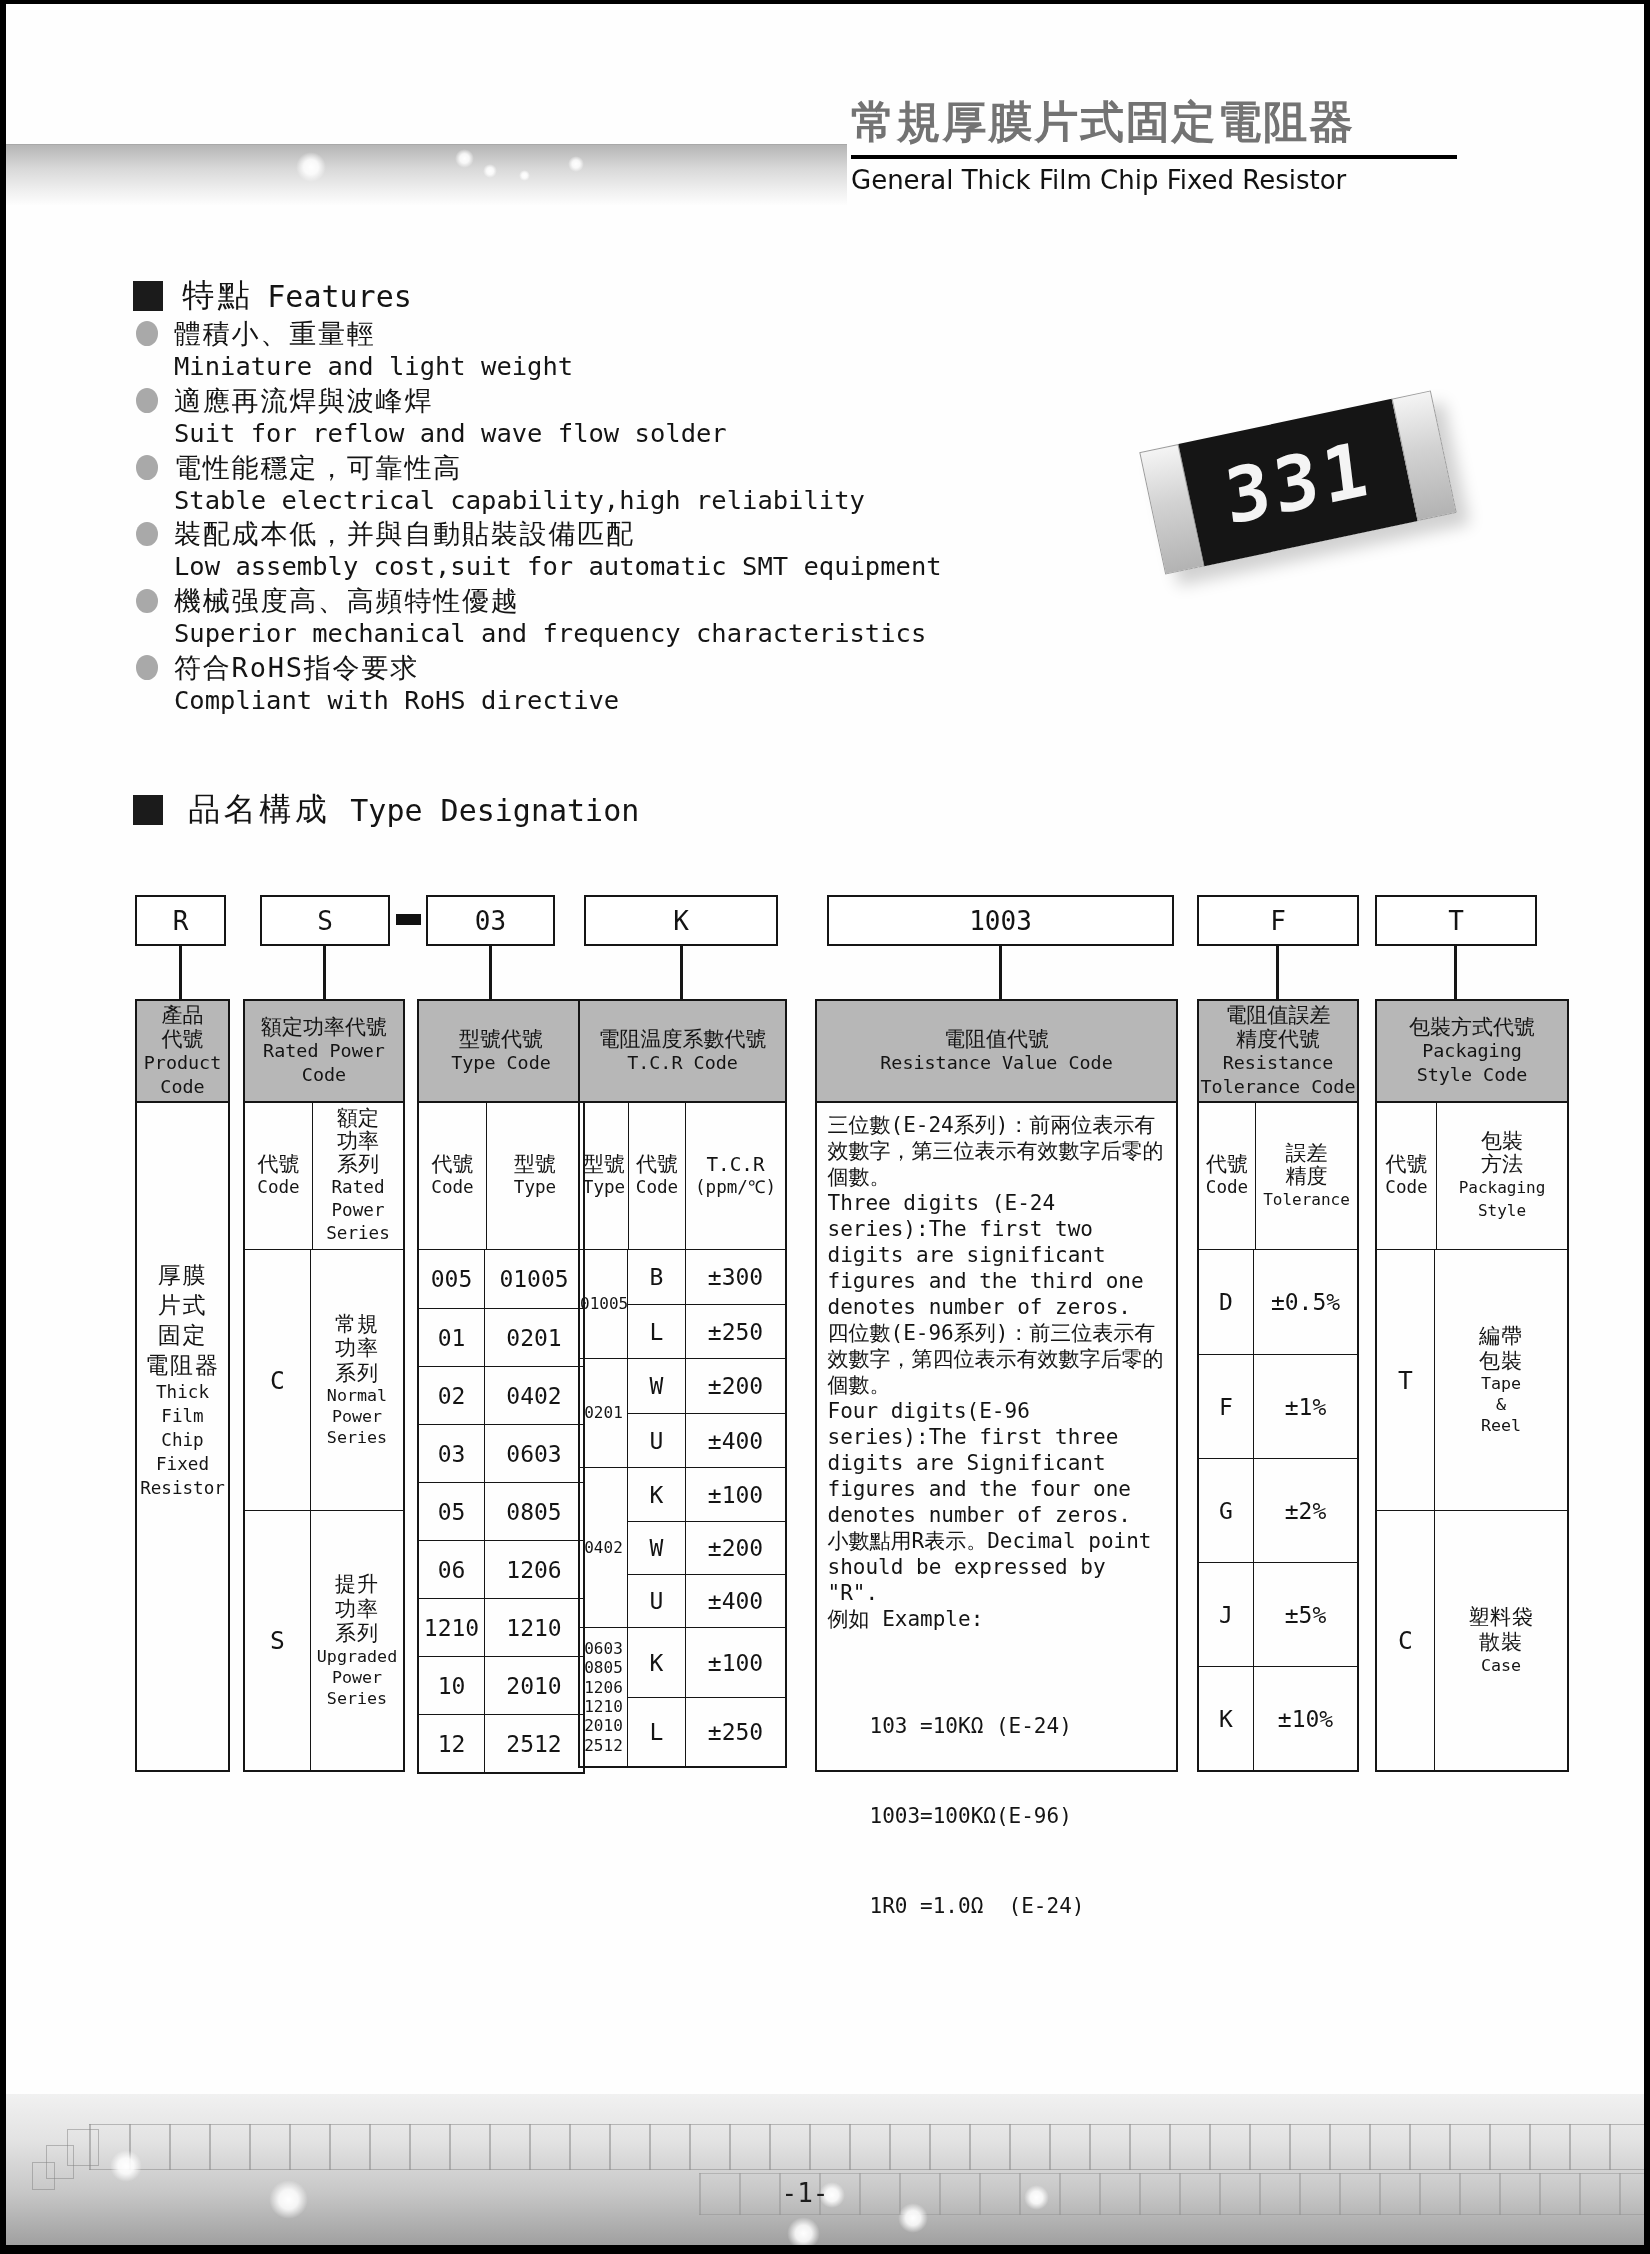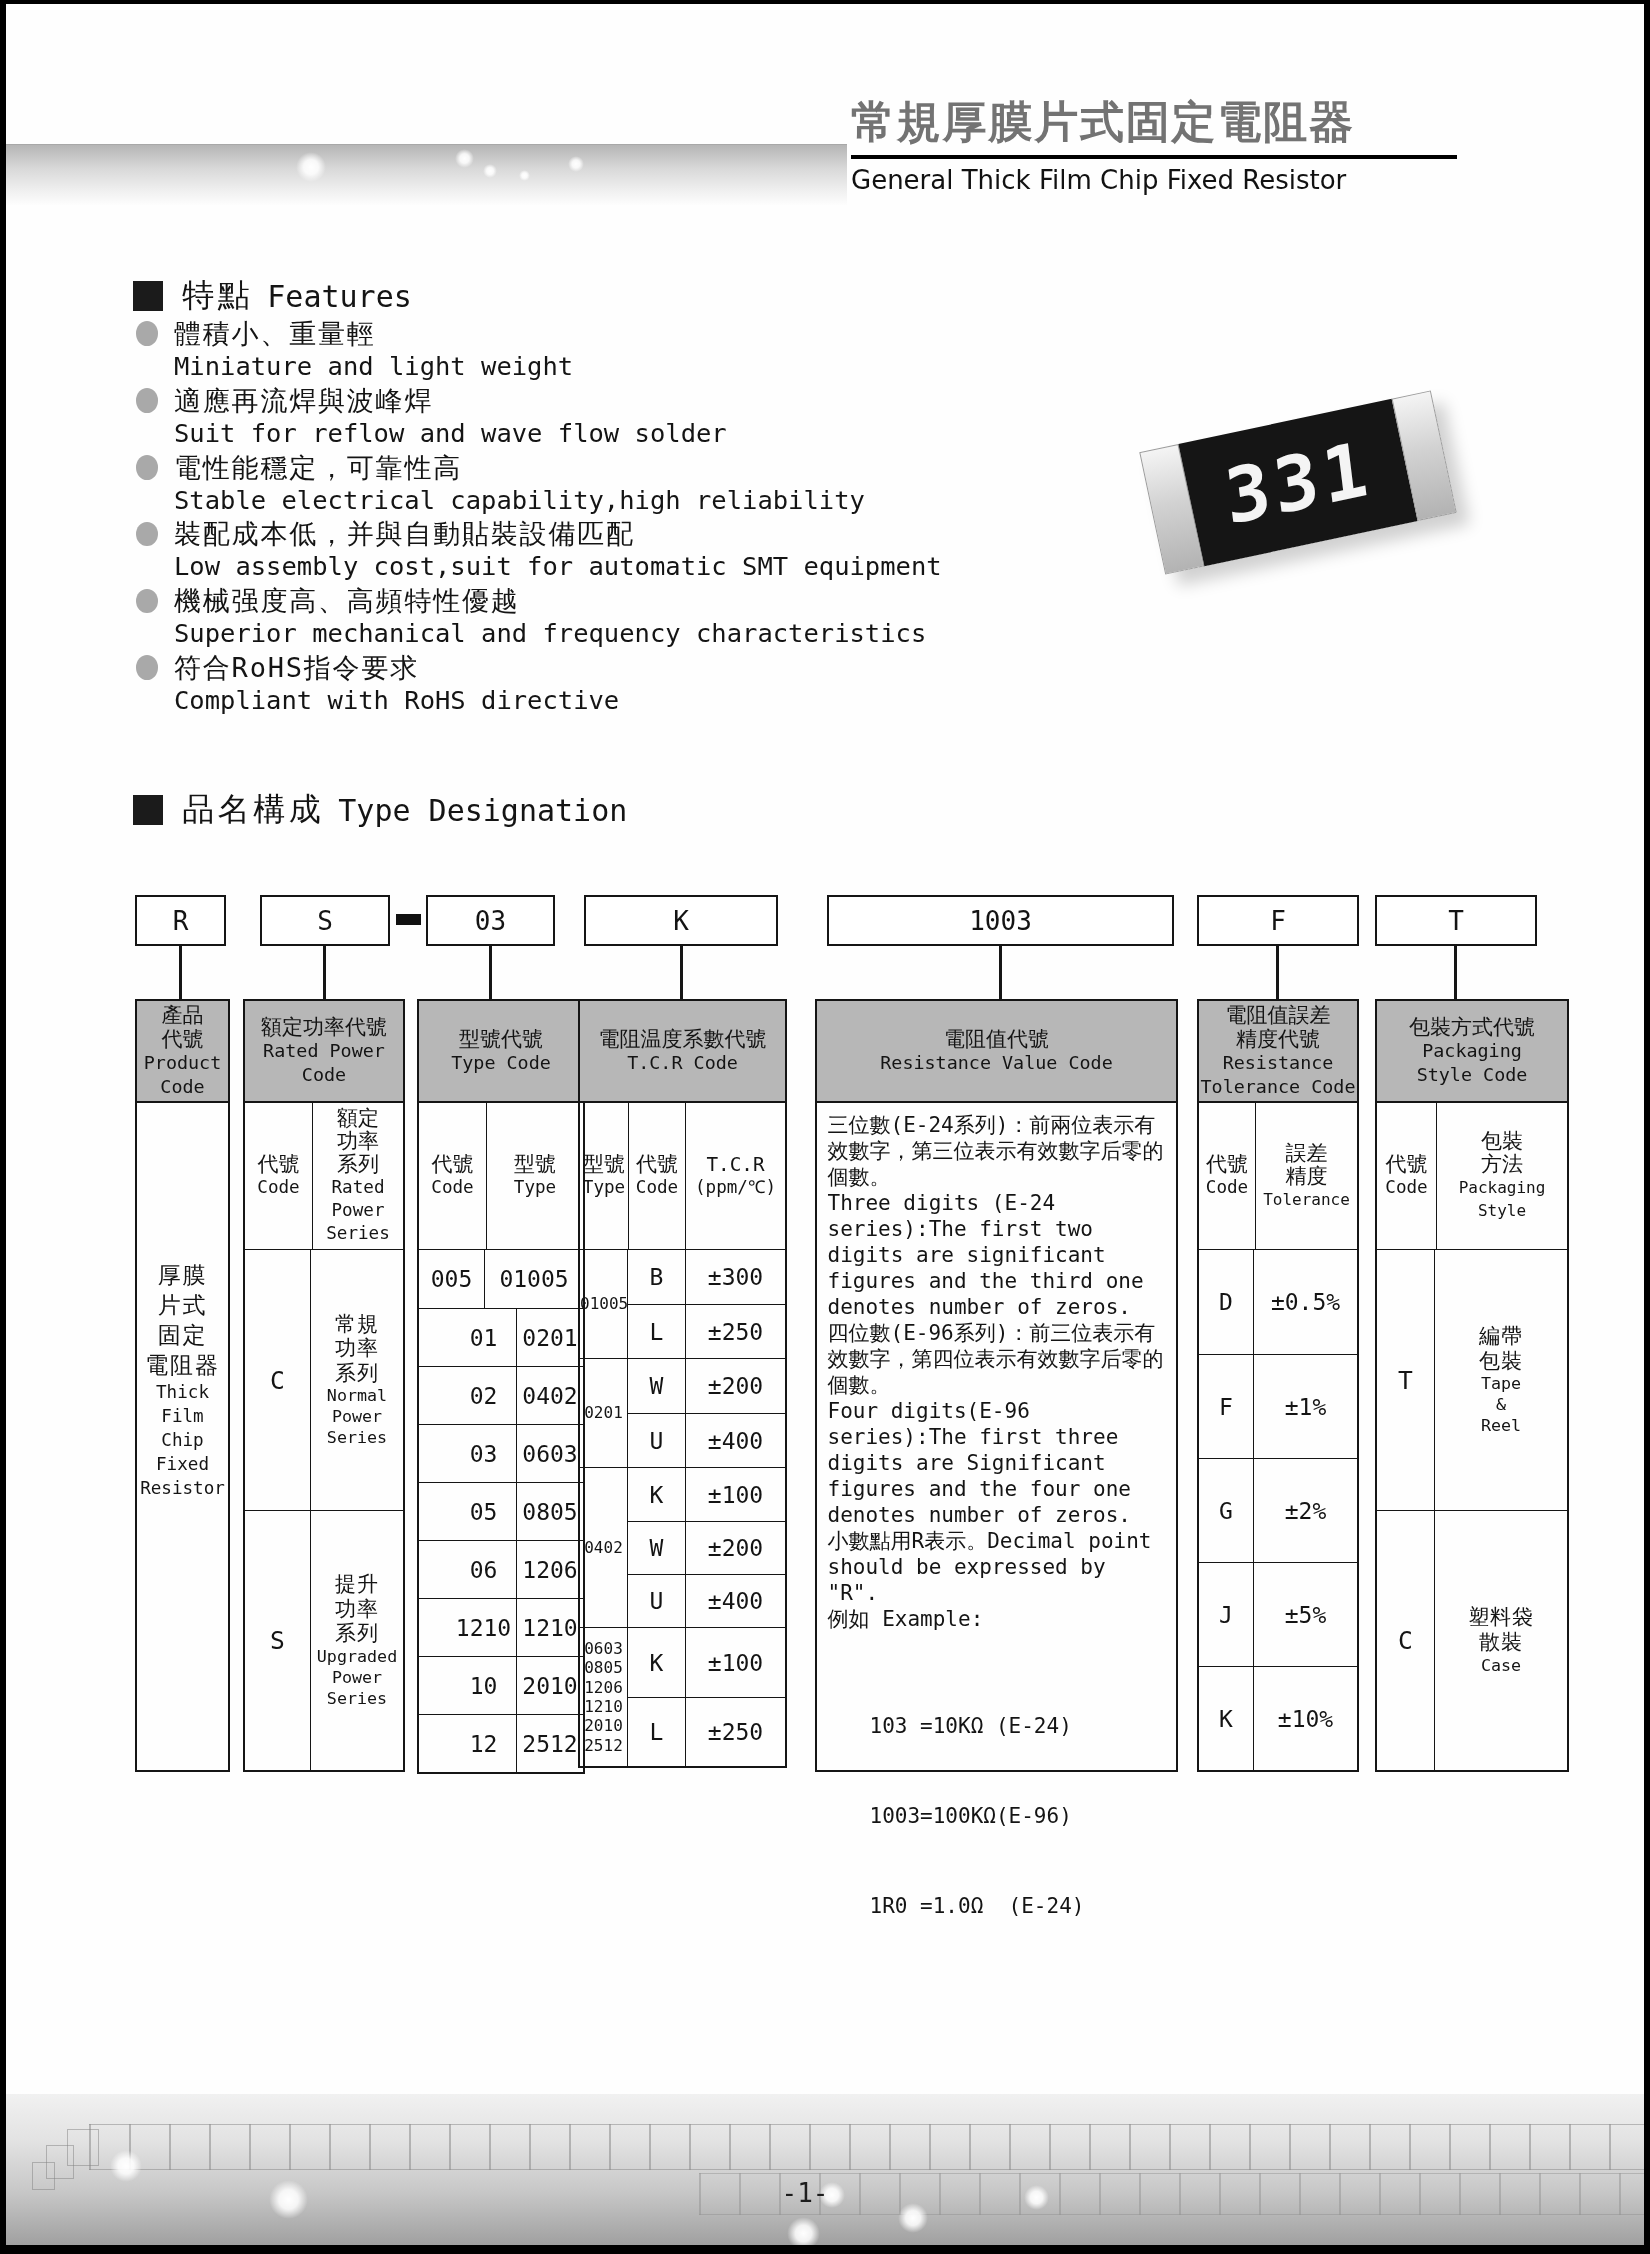--- a/index.html
+++ b/index.html
@@ -71,21 +71,21 @@
   
   .prow { display:flex; height:260px; box-sizing:border-box; }
   .prow + .prow { border-top:1.8px solid #151515; }
   .pcode { width:65px; border-right:1.8px solid #151515; display:flex; align-items:center;
     justify-content:center; font-size:24.6px; flex:none; }
   .pstack { flex:1; display:flex; flex-direction:column; justify-content:center; }
   .pstack div { font-size:21px; line-height:24.6px; letter-spacing:0.9px; }
   .pstack .e { font-size:16.7px; line-height:21px; letter-spacing:0; }
   
   .trow { display:flex; height:58px; box-sizing:border-box; font-size:23px; }
-  .trow + .trow { border-top:1.8px solid #151515;padding-left:32px; }
+  .trow + .trow { border-top:1.8px solid #151515; }
   .tc1 { width:65px; border-right:1.8px solid #151515; display:flex; align-items:center;
     justify-content:center; flex:none; }
   .tc2 { flex:1; display:flex; align-items:center; justify-content:center; }
   
   .g { display:flex; box-sizing:border-box; }
   .g + .g { border-top:1.8px solid #151515; }
   .gtype { width:47px; border-right:1.8px solid #151515; display:flex; flex-direction:column;
     justify-content:center; font-size:16px; line-height:19.3px; flex:none; }
   .grows { flex:1; display:flex; flex-direction:column; }
   .grow { display:flex; box-sizing:border-box; }
@@ -187,21 +187,21 @@
   <div class="chip-wrap">
     <div class="chip">
       <div class="cap"></div>
       <div class="chip-body">
         <span class="chip-mark">331</span>
       </div>
       <div class="cap"></div>
     </div>
   </div>
 
-  <div class="sec-head" style="top:784px;">
+  <div class="sec-head" style="top:784px;gap:6px;">
     <span class="sec-sq"></span>
     <span class="sec-zh">品名構成</span>
     <span class="sec-en">Type Designation</span>
   </div>
 
   <div class="code-box" style="left:129px;width:91px;">R</div>
   <div class="code-box" style="left:254px;width:130px;">S</div>
   <div class="code-dash"></div>
   <div class="code-box" style="left:420px;width:129px;">03</div>
   <div class="code-box" style="left:578px;width:194px;">K</div>

